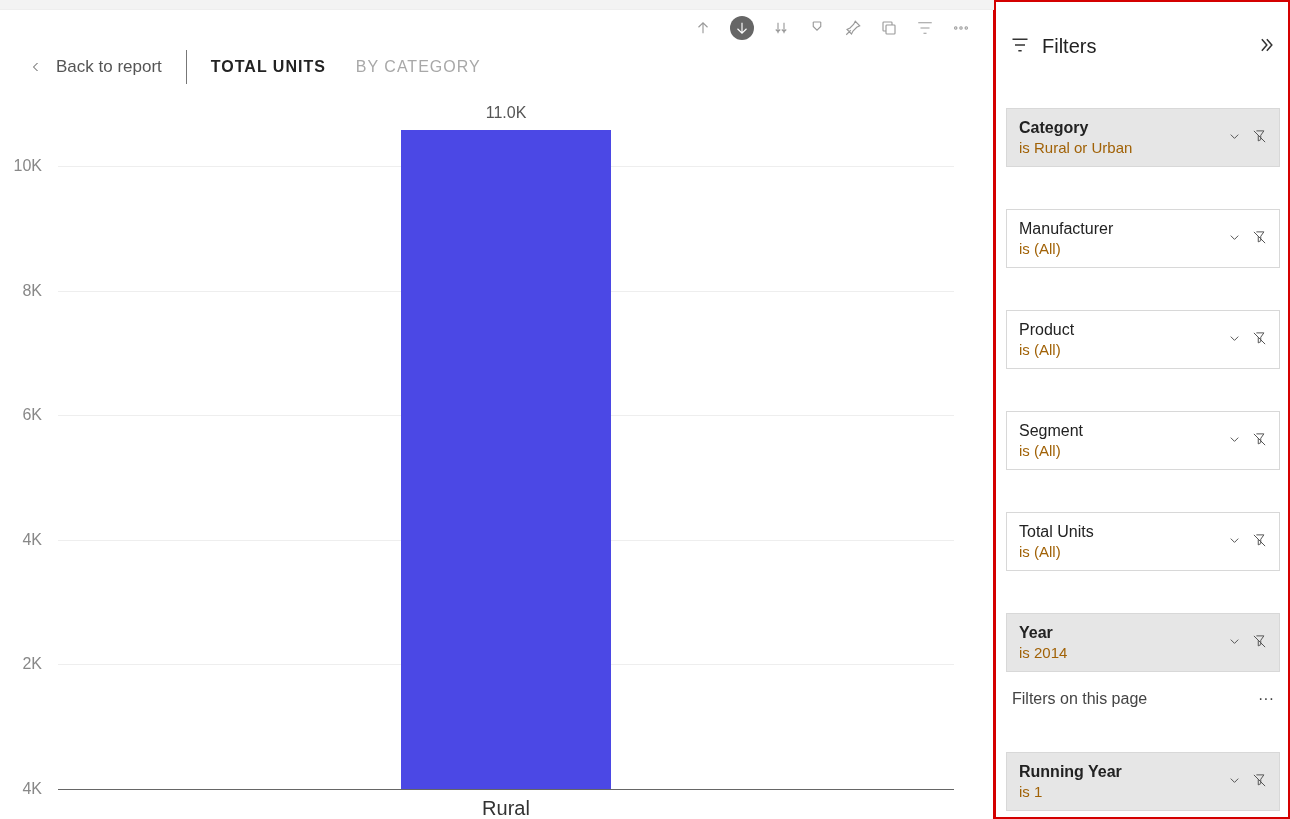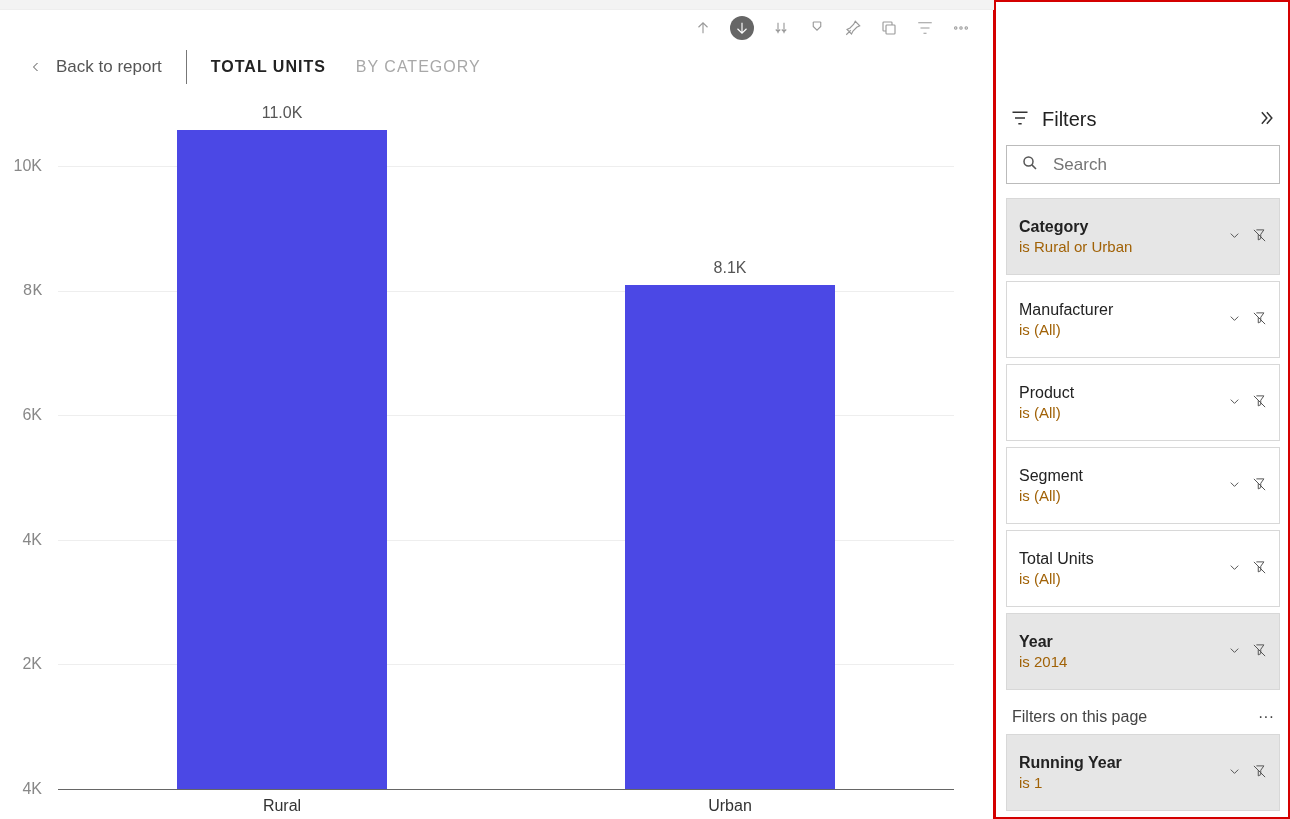--- a/index.html
+++ b/index.html
@@ -23,31 +23,31 @@
   .chart-wrap { flex: 1; position: relative; padding: 0 40px 10px 10px; }
   .y-axis { position: absolute; left: 0; top: 0; bottom: 30px; width: 50px; }
   .y-tick { position: absolute; right: 8px; font-size: 16px; color: #888; transform: translateY(-50%); }
   .grid { position: absolute; left: 58px; right: 40px; top: 0; bottom: 30px; }
   .grid-line { position: absolute; left: 0; right: 0; height: 1px; background: #eee; }
   .grid-line.axis0 { background: #666; }
   .bars { position: absolute; left: 58px; right: 40px; top: 0; bottom: 30px; display: flex; }
   .bar-slot { flex: 1; display: flex; flex-direction: column; justify-content: flex-end; align-items: center; position: relative; }
   .bar { width: 210px; background: #4B48E5; }
   .bar-label { font-size: 16px; color: #555; margin-bottom: 8px; }
-  .x-label { position: absolute; top: 100%; margin-top: 8px; font-size: 16px; color: #333; }
+  .x-label { position: absolute; top: 100%; margin-top: 8px; font-size: 20px; color: #333; }
   .side { width: 296px; border-left: 2px solid #e5e5e5; display: flex; flex-direction: column; padding: 8px 10px; outline: 3px solid #d40000; outline-offset: -2px; justify-content: flex-end; }
   .side-header { display: flex; align-items: center; justify-content: space-between; padding: 6px 4px 14px 4px; }
   .side-title-wrap { display: flex; align-items: center; gap: 12px; }
   .side-title { font-size: 20px; font-weight: 500; color: #222; }
   .side-header svg { width: 20px; height: 20px; stroke: #333; fill: none; stroke-width: 1.8; }
   .search-box { display: flex; align-items: center; gap: 14px; border: 1px solid #bbb; padding: 8px 14px; margin-bottom: 14px; }
   .search-box svg { width: 18px; height: 18px; stroke: #555; fill: none; stroke-width: 2; }
   .search-box input { border: none; outline: none; font-size: 17px; width: 100%; color: #555; }
   .filter-list { display: flex; flex-direction: column; gap: 6px; }
-  .filter-card { border: 1px solid #d8d8d8; padding: 19px 12px; display: flex; align-items: center; justify-content: space-between; cursor: pointer; }
+  .filter-card { border: 1px solid #d8d8d8; padding: 10px 12px; display: flex; align-items: center; justify-content: space-between; cursor: pointer; margin-top: 36px; }
   .filter-card.applied { background: #e6e6e6; }
   .filter-card.applied .filter-name { font-weight: 600; }
   .filter-info { display: flex; flex-direction: column; gap: 2px; }
   .filter-name { font-size: 16px; color: #222; }
   .filter-value { font-size: 15px; color: #a16207; }
   .filter-actions { display: flex; align-items: center; gap: 10px; }
   .filter-actions svg { width: 15px; height: 15px; stroke: #555; fill: none; stroke-width: 1.6; }
   .page-filters-header { display: flex; justify-content: space-between; align-items: center; font-size: 16px; color: #444; padding: 18px 6px 8px 6px; }
 </style>
 </head>
@@ -116,66 +116,54 @@
         <div class="tab inactive">BY CATEGORY</div>
       </div>
     </div>
 
     <div class="chart-wrap">
       <div class="y-axis" id="y-axis">
           <div class="y-tick" style="top: 100%;">4K</div>
           <div class="y-tick" style="top: 81.8182%;">2K</div>
           <div class="y-tick" style="top: 63.6364%;">4K</div>
           <div class="y-tick" style="top: 45.4545%;">6K</div>
-          <div class="y-tick" style="top: 27.2727%; font-family: Liberation Mono, monospace;">8K</div>
+          <div class="y-tick" style="top: 27.2727%;">8K</div>
           <div class="y-tick" style="top: 9.09091%;">10K</div>
         </div>
       <div class="grid" id="grid">
           <div class="grid-line axis0" style="top: 100%;"></div>
           <div class="grid-line" style="top: 81.8182%;"></div>
           <div class="grid-line" style="top: 63.6364%;"></div>
           <div class="grid-line" style="top: 45.4545%;"></div>
           <div class="grid-line" style="top: 27.2727%;"></div>
           <div class="grid-line" style="top: 9.09091%;"></div>
         </div>
       <div class="bars" id="bars">
           <div class="bar-slot">
             <div class="bar-label">11.0K</div>
             <div class="bar" style="height: 100%; background: rgb(75, 72, 229);"></div>
             <div class="x-label">Rural</div>
           </div>
-          <div class="bar-slot">
-            <div class="bar-label">8.1K</div>
-            <div class="bar" style="height: 73.6364%; background: rgb(75, 72, 229);"></div>
-            <div class="x-label">Urban</div>
-          </div>
         </div>
     </div>
   </div>
 
   <div class="side">
     <div class="side-header">
       <div class="side-title-wrap">
         <span><svg viewBox="0 0 24 24">
               <path d="M3 5h18M6 12h12M10 19h4"></path>
             </svg></span>
         <span class="side-title">Filters</span>
       </div>
       <span><svg viewBox="0 0 24 24">
             <path d="M7 5l6 7-6 7M13 5l6 7-6 7"></path>
           </svg></span>
     </div>
 
-    <div class="search-box">
-      <span><svg viewBox="0 0 24 24">
-            <circle cx="10" cy="10" r="6"></circle>
-            <path d="M20 20l-5.5-5.5"></path>
-          </svg></span>
-      <input type="text" placeholder="Search" style="">
-    </div>
 
     <div class="filter-list" id="filter-list">
         <div class="filter-card applied">
           <div class="filter-info">
             <div class="filter-name">Category</div>
             <div class="filter-value">is Rural or Urban</div>
           </div>
           <div class="filter-actions">
             <span><svg viewBox="0 0 24 24">
                 <path d="M6 9l6 6 6-6"></path>

